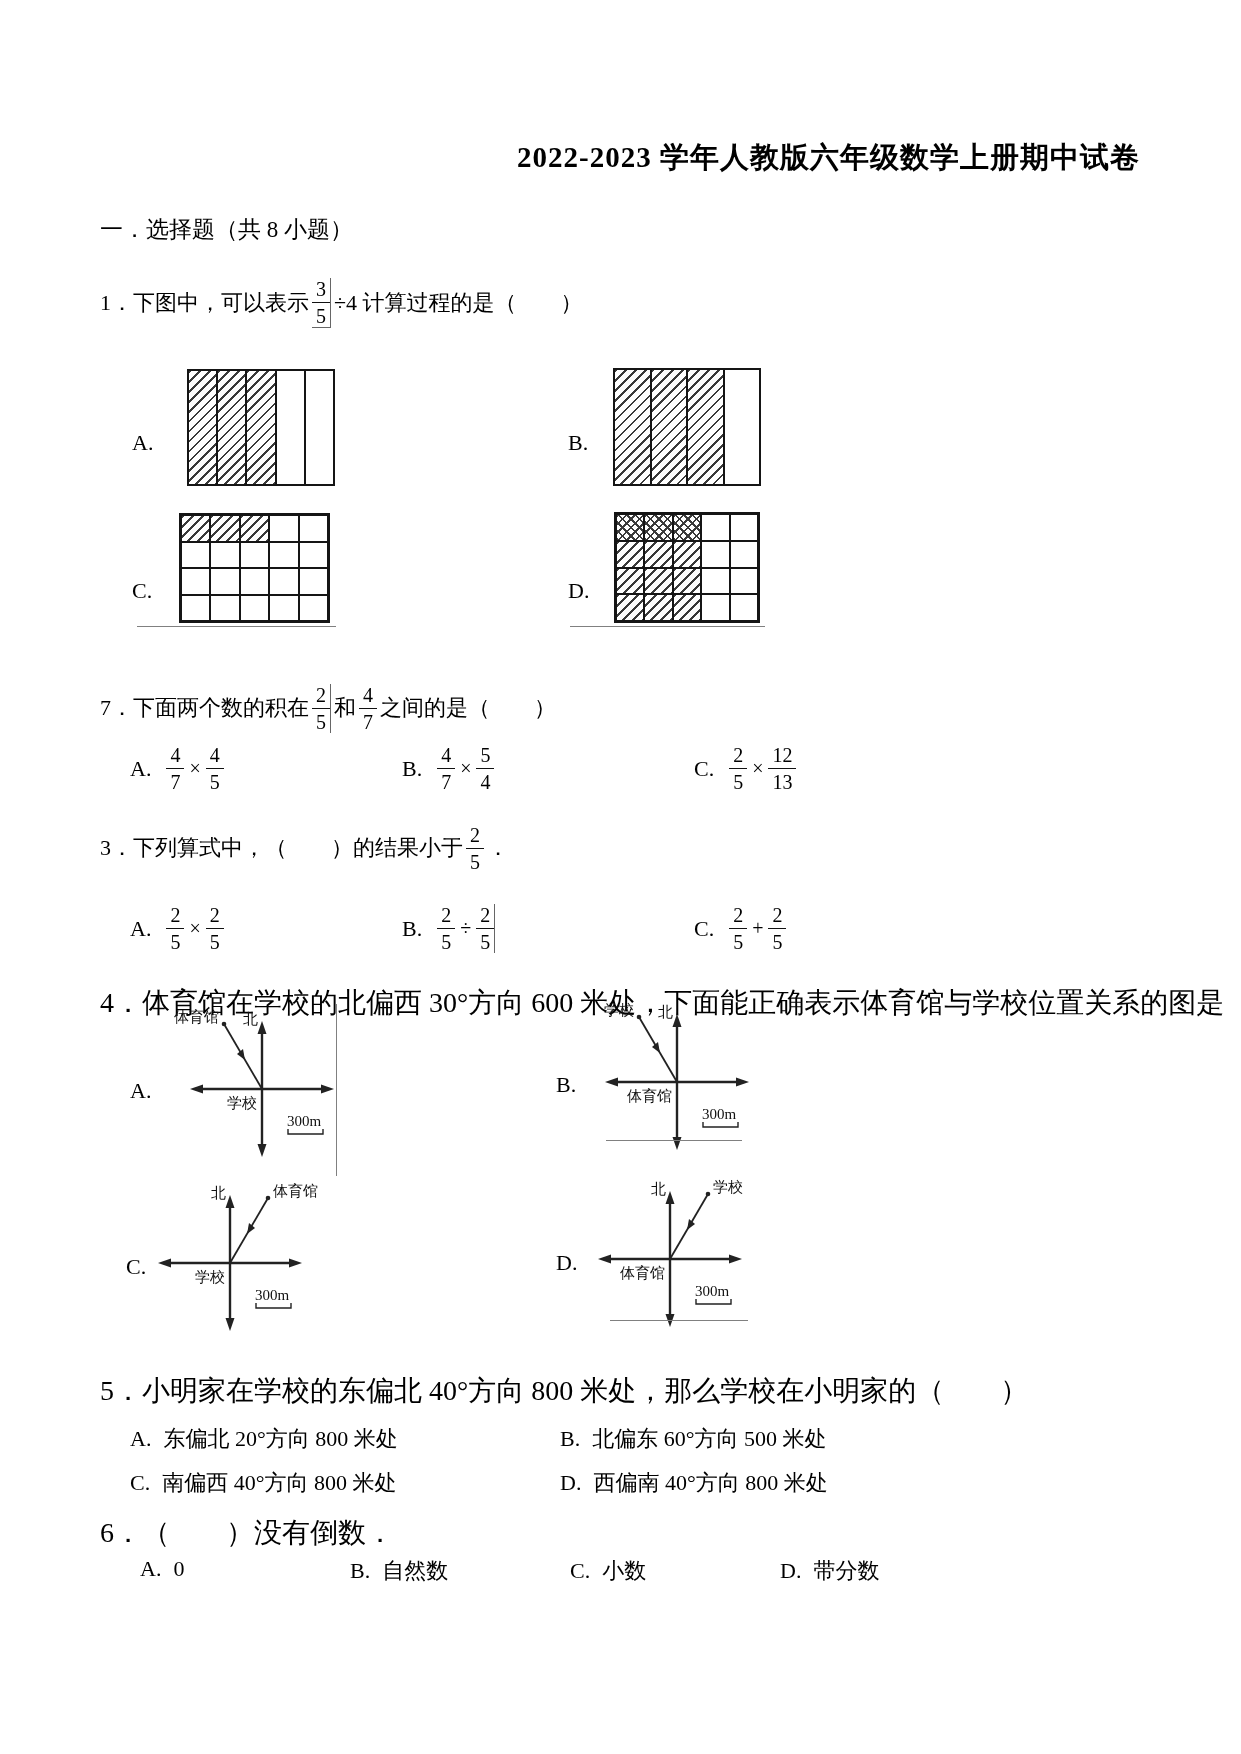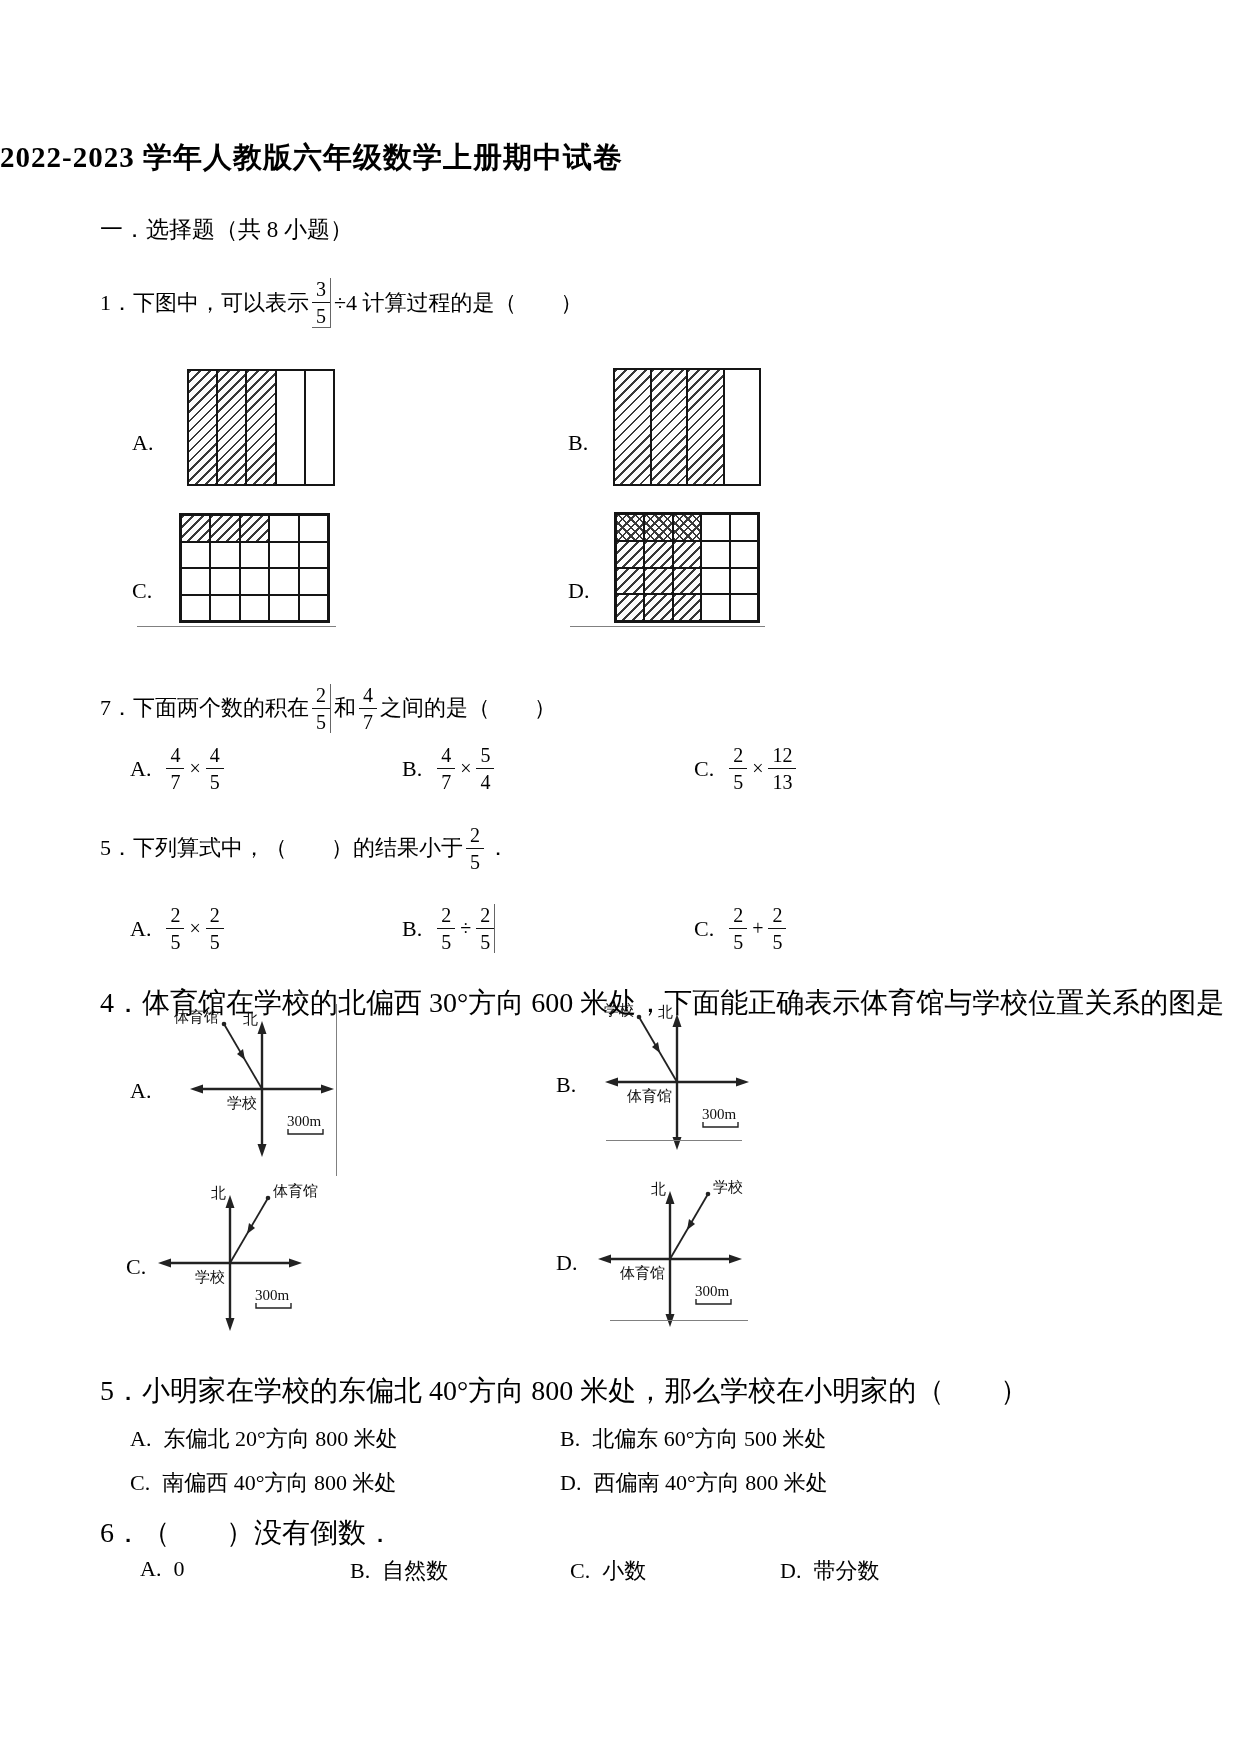--- a/index.html
+++ b/index.html
@@ -1,20 +1,20 @@
 <!DOCTYPE html>
 <html><head>
 <meta charset="utf-8">
 <style>
   * { box-sizing: border-box; margin: 0; padding: 0; }
   html,body { background:#ffffff; }
   .page { position:relative; width:1241px; height:1754px; background:#ffffff;
           font-family:"Liberation Serif","DejaVu Serif",serif; color:#000; overflow:hidden; }
   .abs { position:absolute; }
-  .title { font-size:29px; font-weight:bold; text-align:left; width:1140px; left:0; top:138px; letter-spacing:1px; }
+  .title { font-size:29px; font-weight:bold; text-align:right; width:1140px; left:0; top:138px; letter-spacing:1px; }
   .sec { font-size:23px; font-weight:normal; left:100px; top:214px; }
   .qline { display:flex; align-items:center; font-size:22px; white-space:nowrap; }
   .qtext { font-size:28px; white-space:nowrap; }
   .opt { display:flex; align-items:center; font-size:22px; white-space:nowrap; }
   .optlabel { font-size:22px; }
   .lbl { margin-right:12px; }
   .frac { display:inline-flex; flex-direction:column; align-items:center; line-height:1; font-size:20px; margin:0 3px; }
   .frac span { display:block; text-align:center; }
   .frac .num { padding:1px 4px 3px; }
   .frac .den { border-top:1.6px solid #111; padding:3px 4px 1px; }
@@ -167,21 +167,21 @@
         <span class="den">5</span>
       </span>
     <span class="op">×</span>
     <span class="frac">
         <span class="num">12</span>
         <span class="den">13</span>
       </span>
   </div>
 
   <div class="abs qline" style="left:100px;top:818px;height:60px;">
-    <span>5．下列算式中，（　　）的结果小于</span>
+    <span>3．下列算式中，（　　）的结果小于</span>
     <span class="frac">
         <span class="num">2</span>
         <span class="den">5</span>
       </span>
     <span>．</span>
   </div>
 
   <div class="abs opt" style="left:130px;top:904px;">
     <span class="lbl">A.</span>
     <span class="frac">

